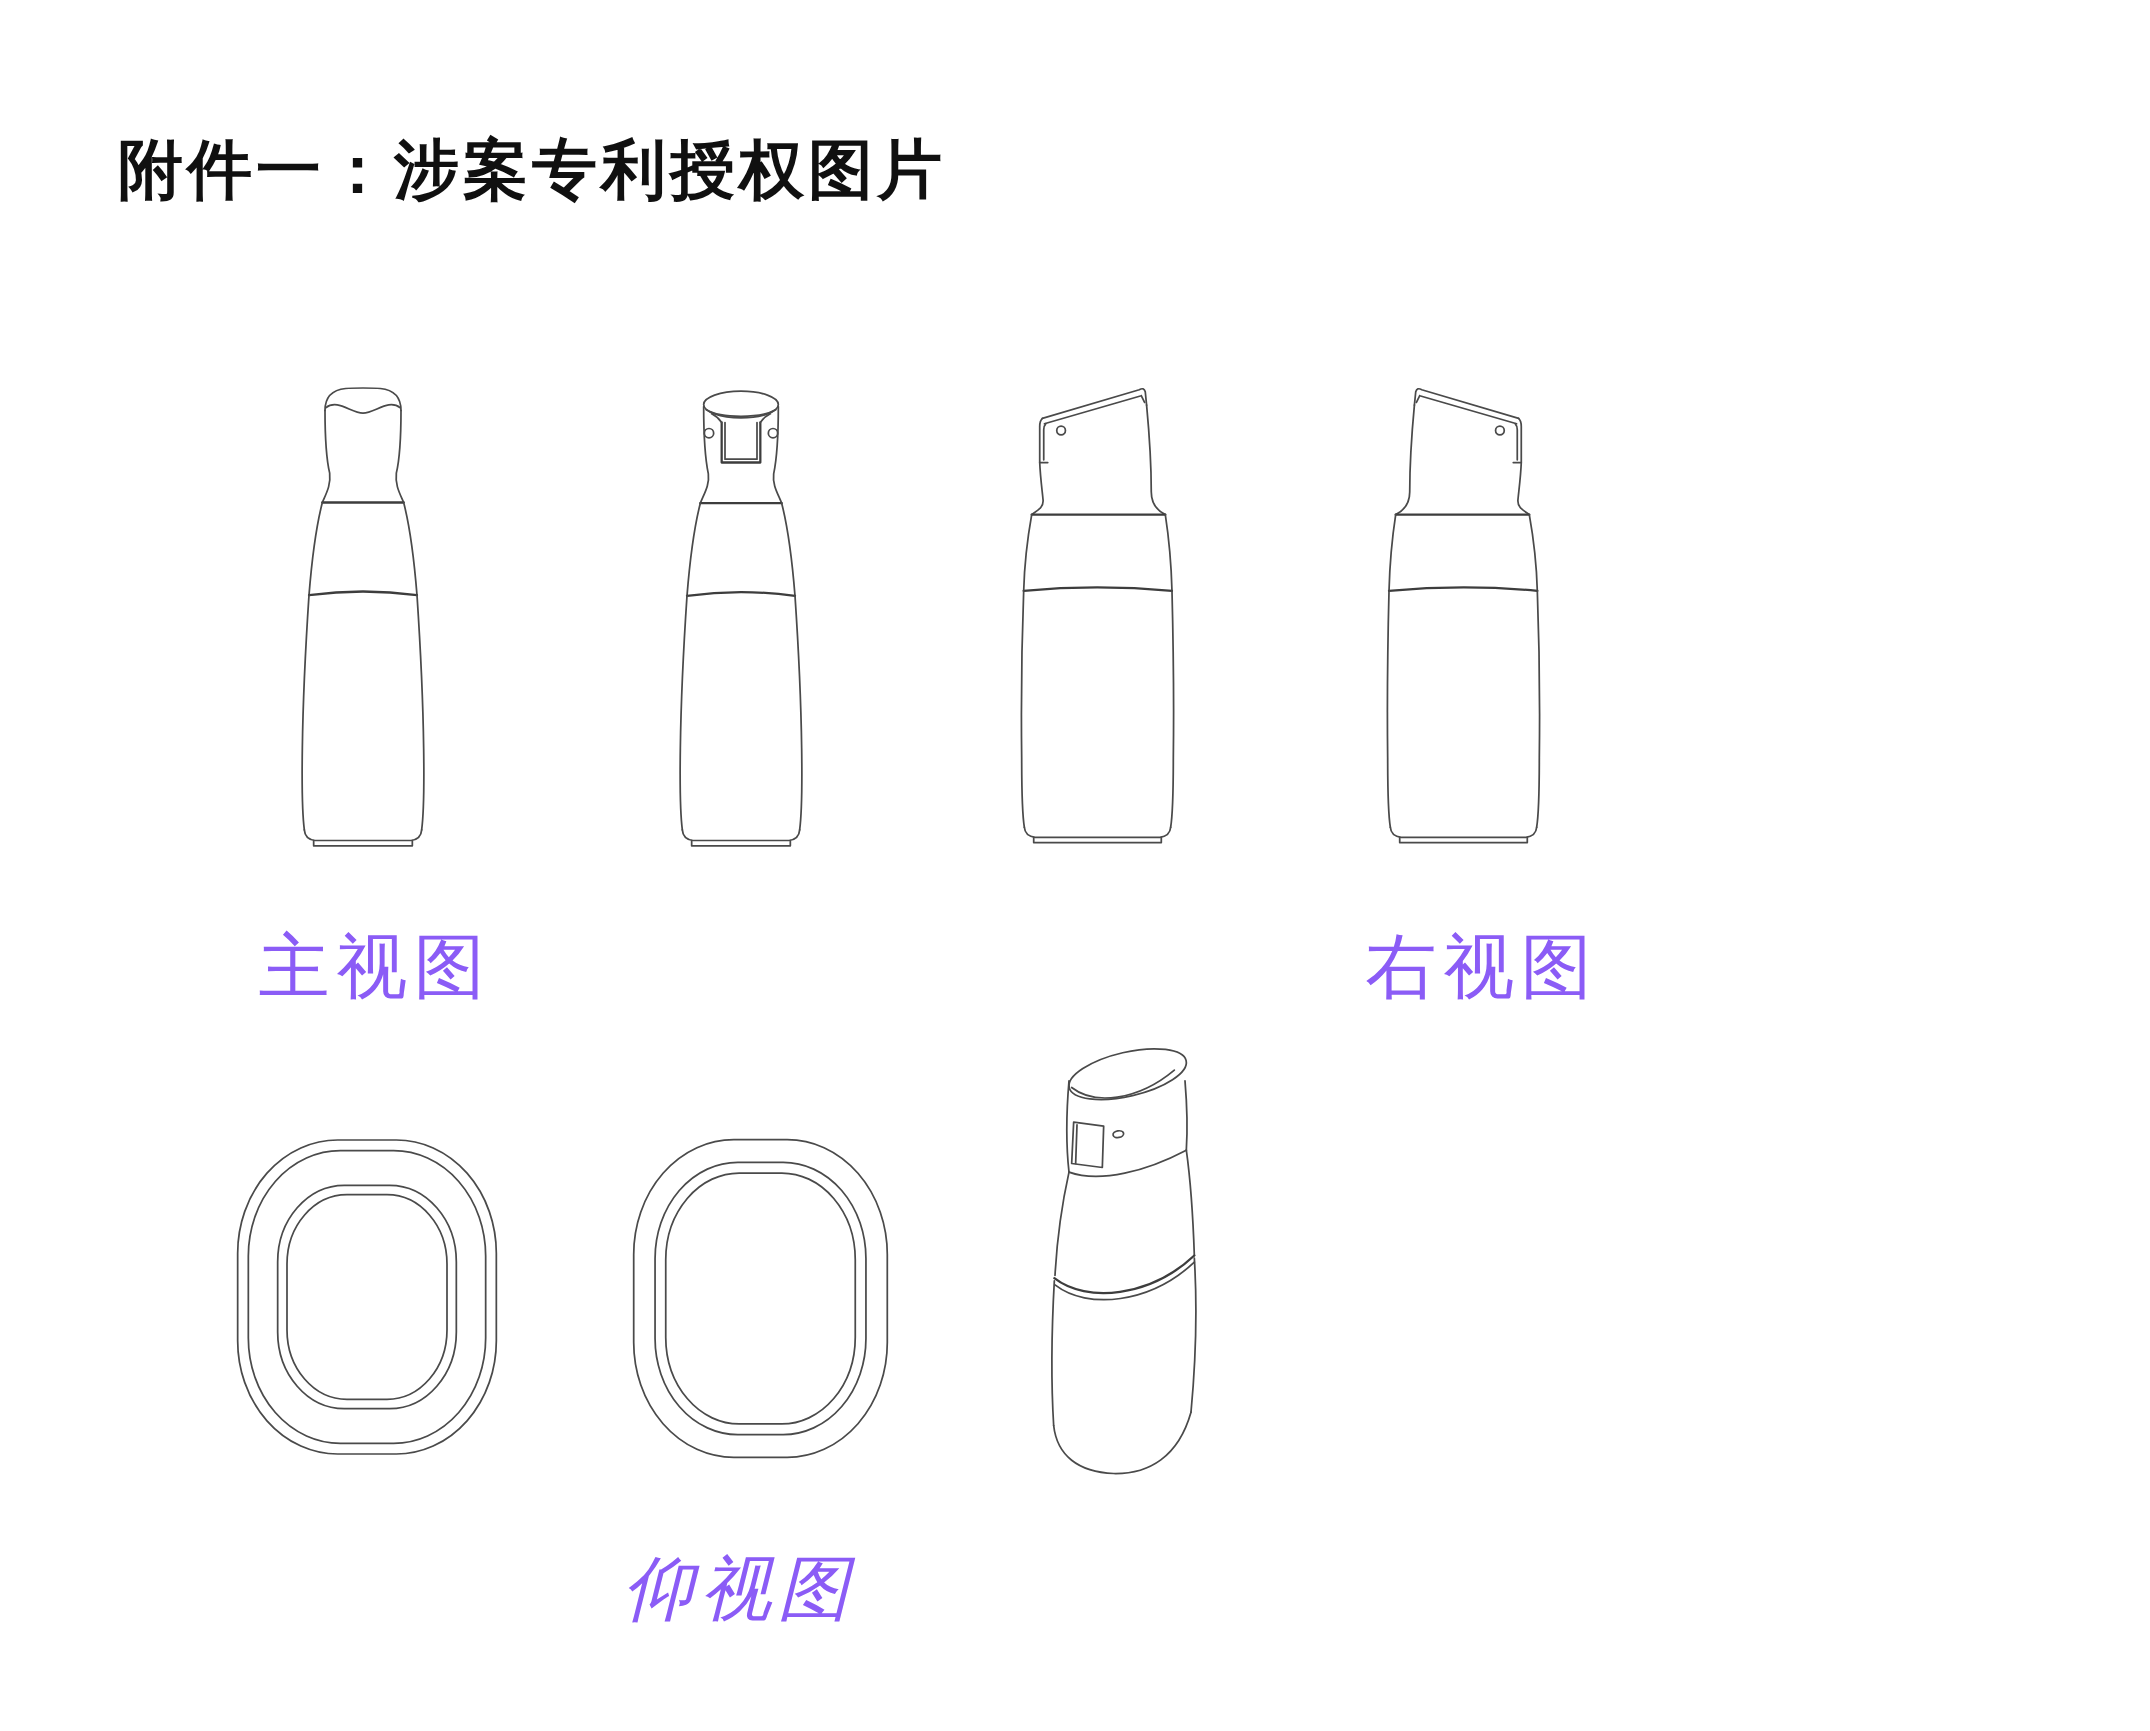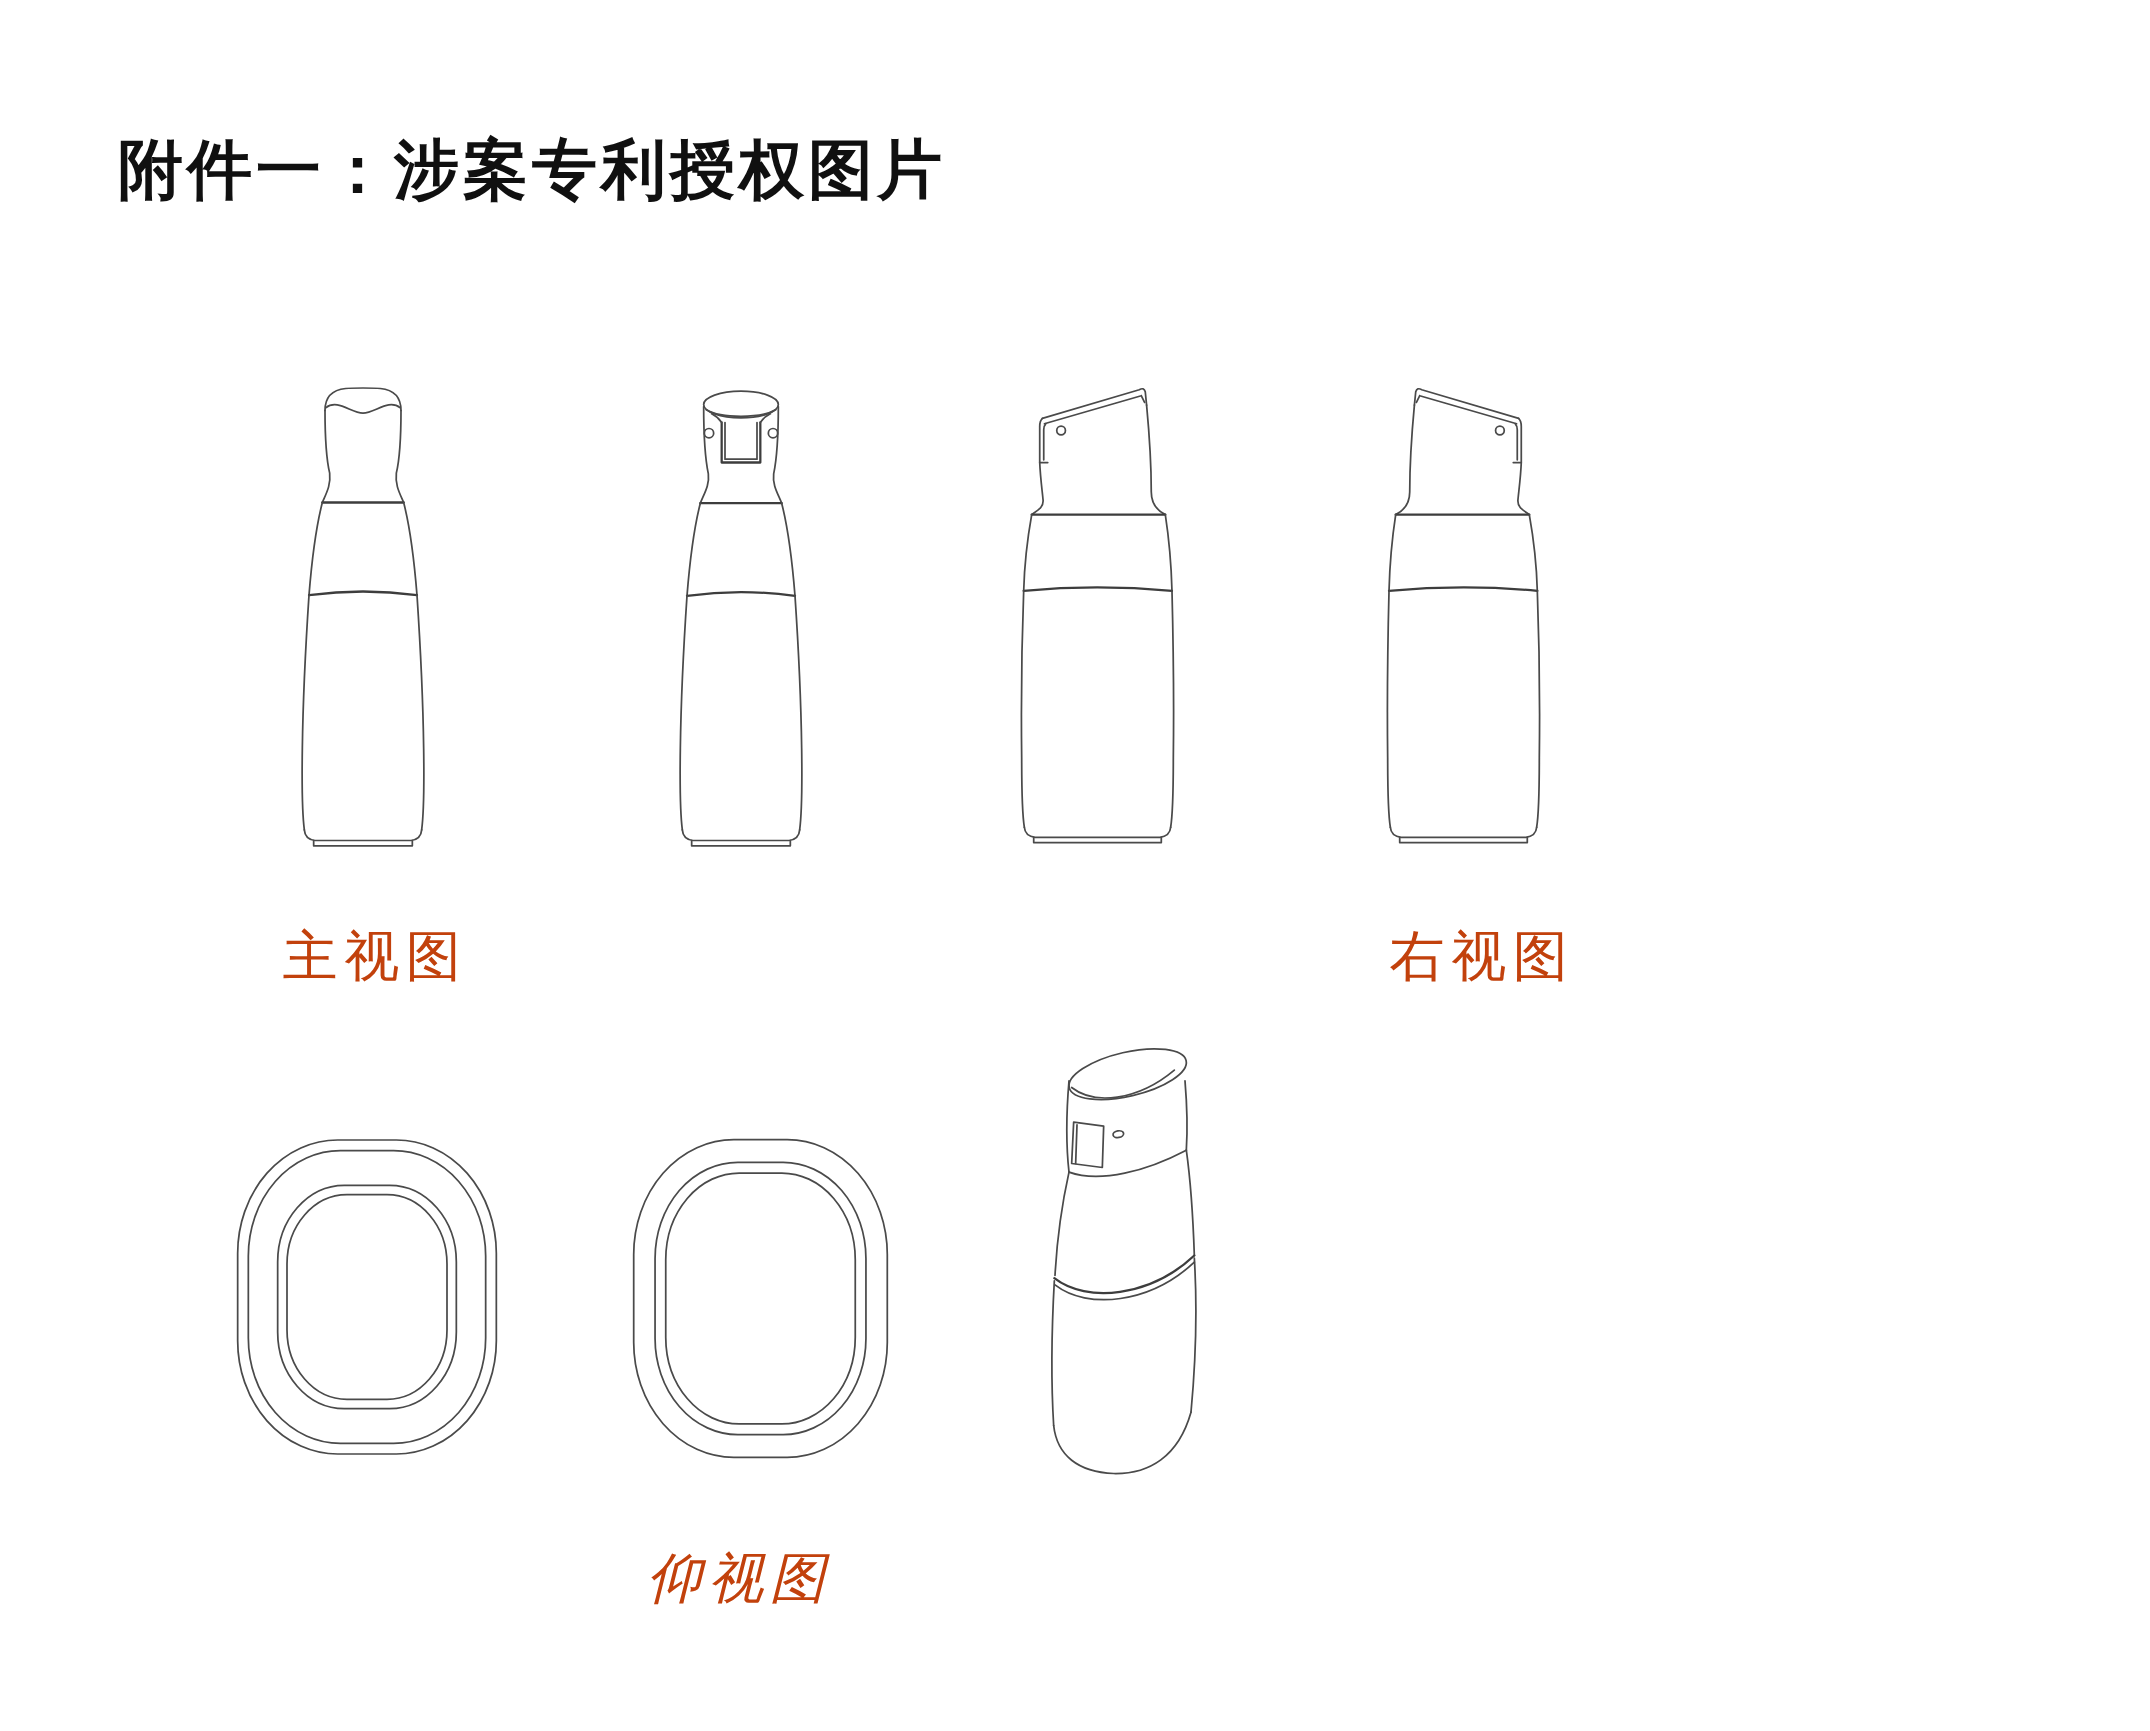--- a/index.html
+++ b/index.html
@@ -23,25 +23,25 @@
   }
   figure.view { position:absolute; margin:0; padding:0; }
   figure.view svg { display:block; }
   .lineart { stroke:#4a4a4a; fill:none; stroke-width:2.6; stroke-linecap:round; stroke-linejoin:round; }
   .lineart .heavy { stroke-width:3.4; stroke:#3d3d3d; }
   .view-label {
     position:absolute;
     width:254px;
     top:0;
     text-align:center;
-    font-size:55px;
+    font-size:71px;
     font-weight:500;
     letter-spacing:6.7px;
     white-space:nowrap;
-    color:#c2410c;
+    color:#8b5cf6;
   }
   .row1-label { top:920px; }
   .row2-label { top:1542px; }
 </style>
 </head>
 <body>
 
 <div class="page">
 
   <h1 class="title">附件一：涉案专利授权图片</h1>

